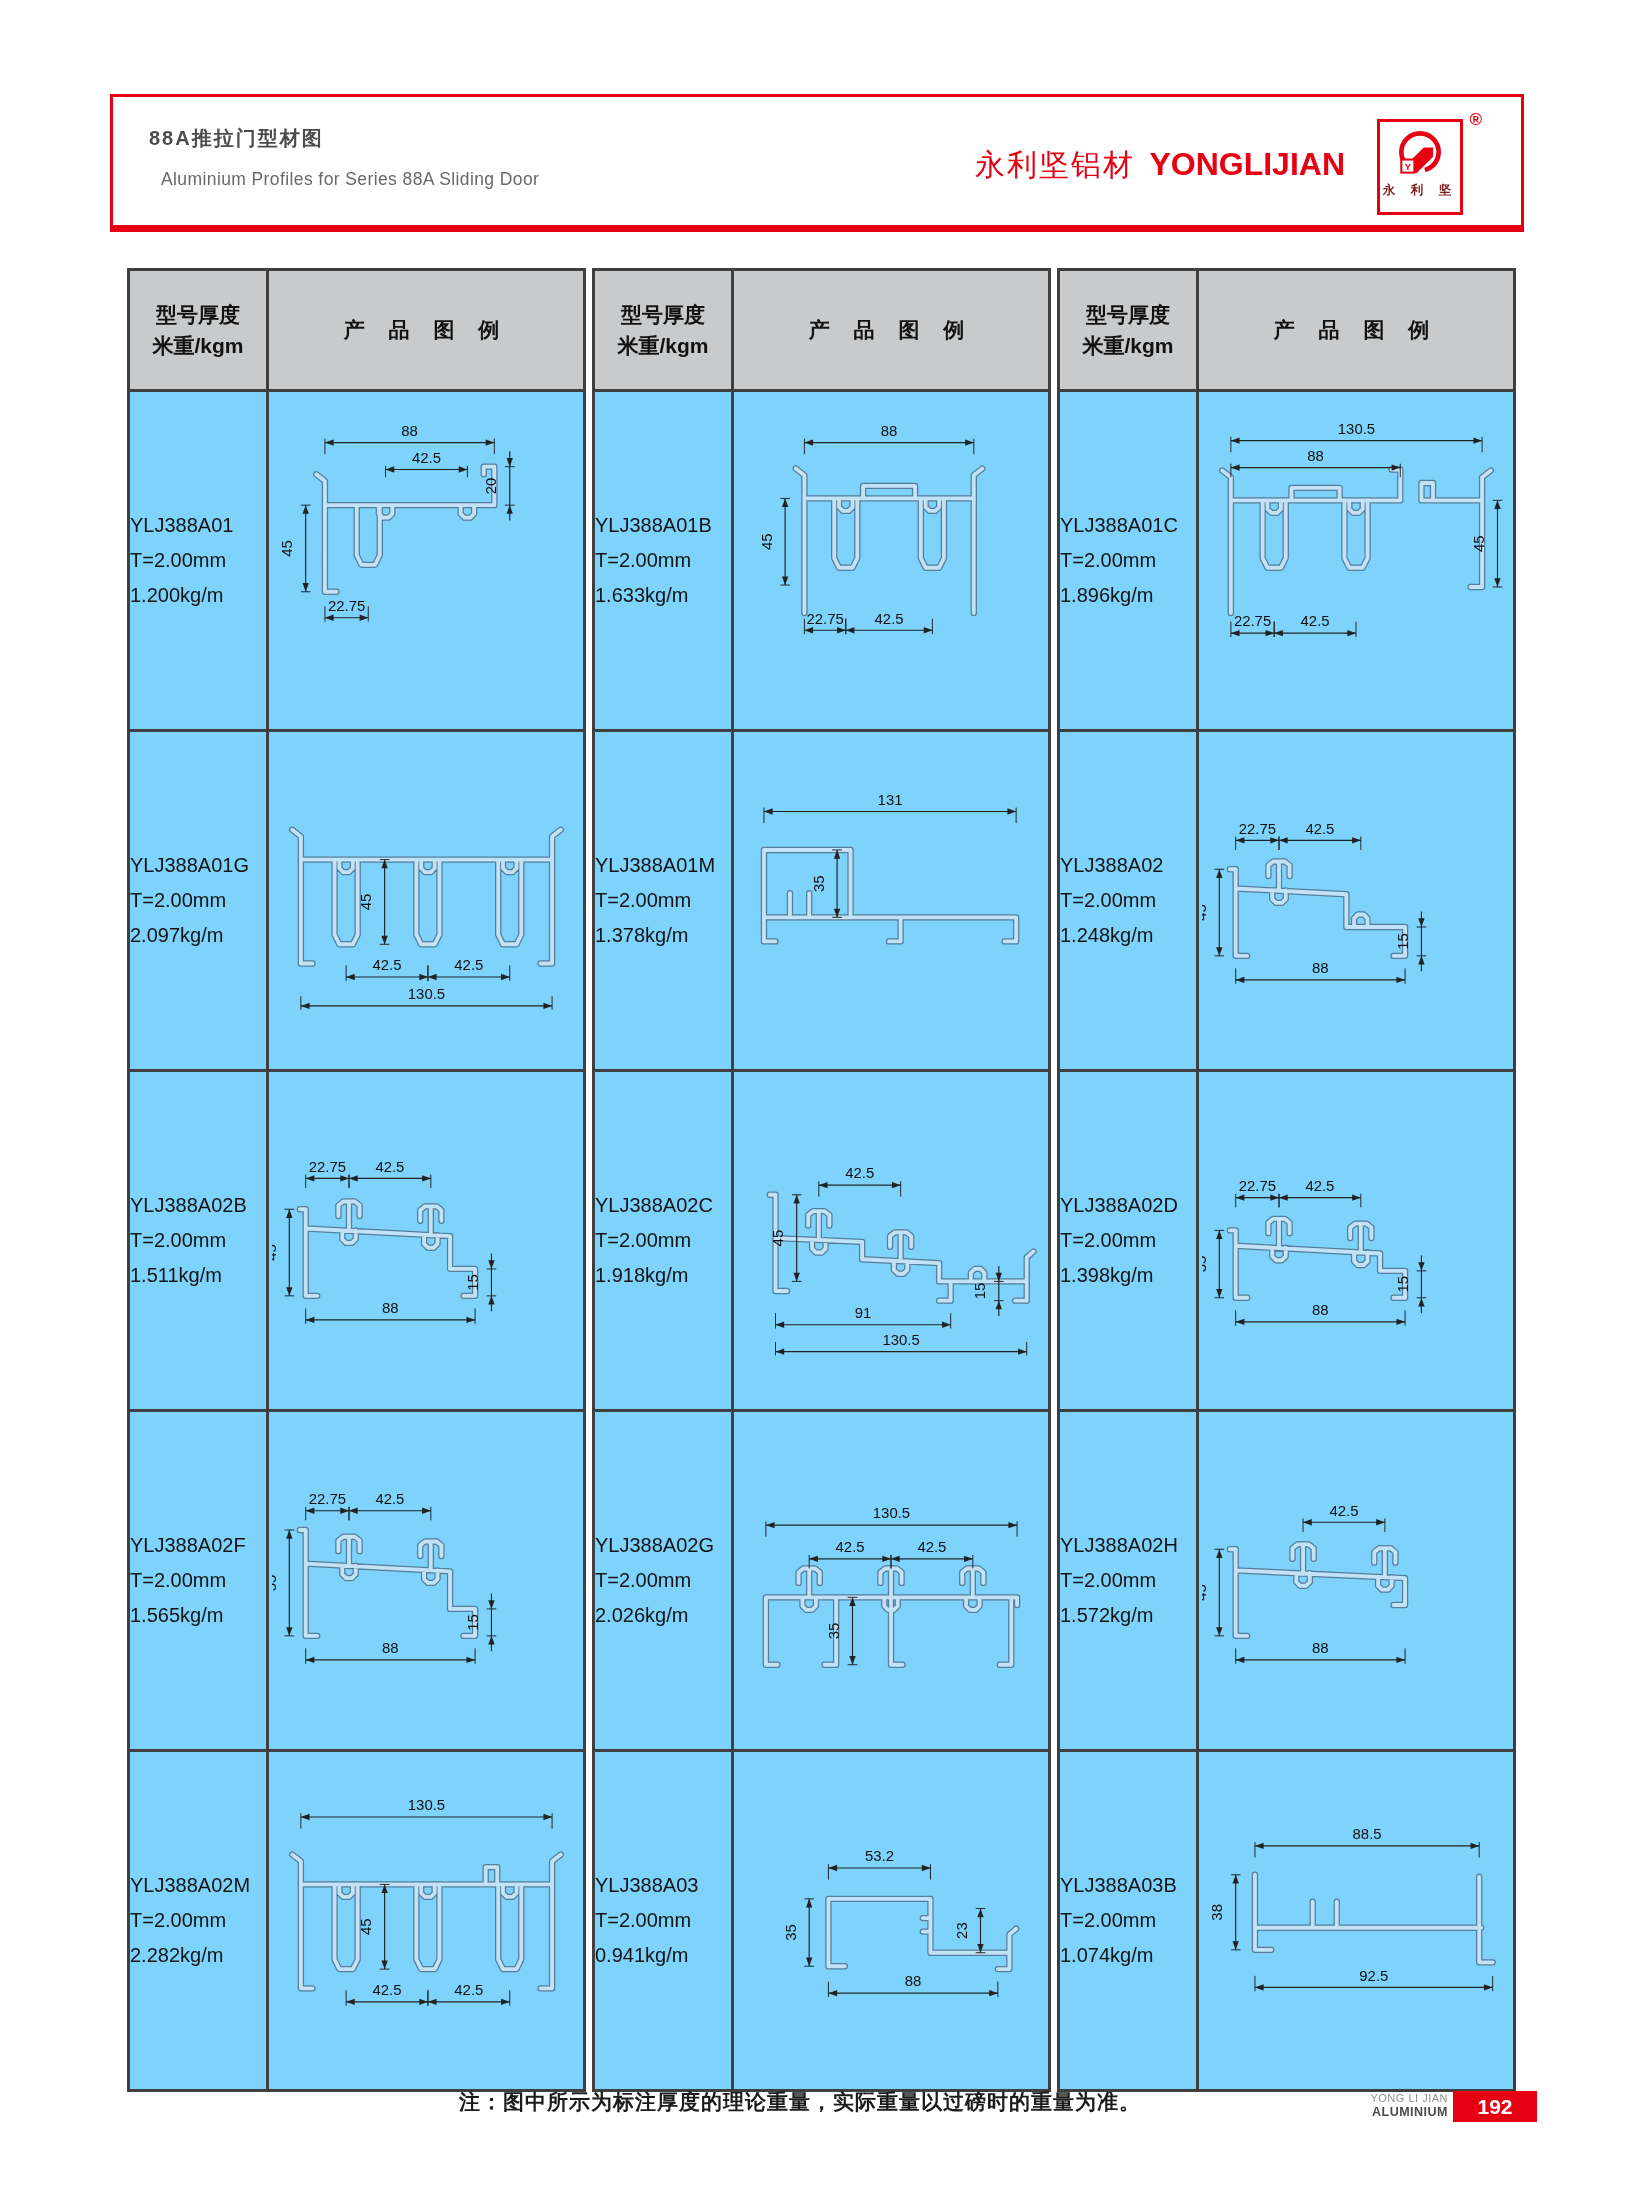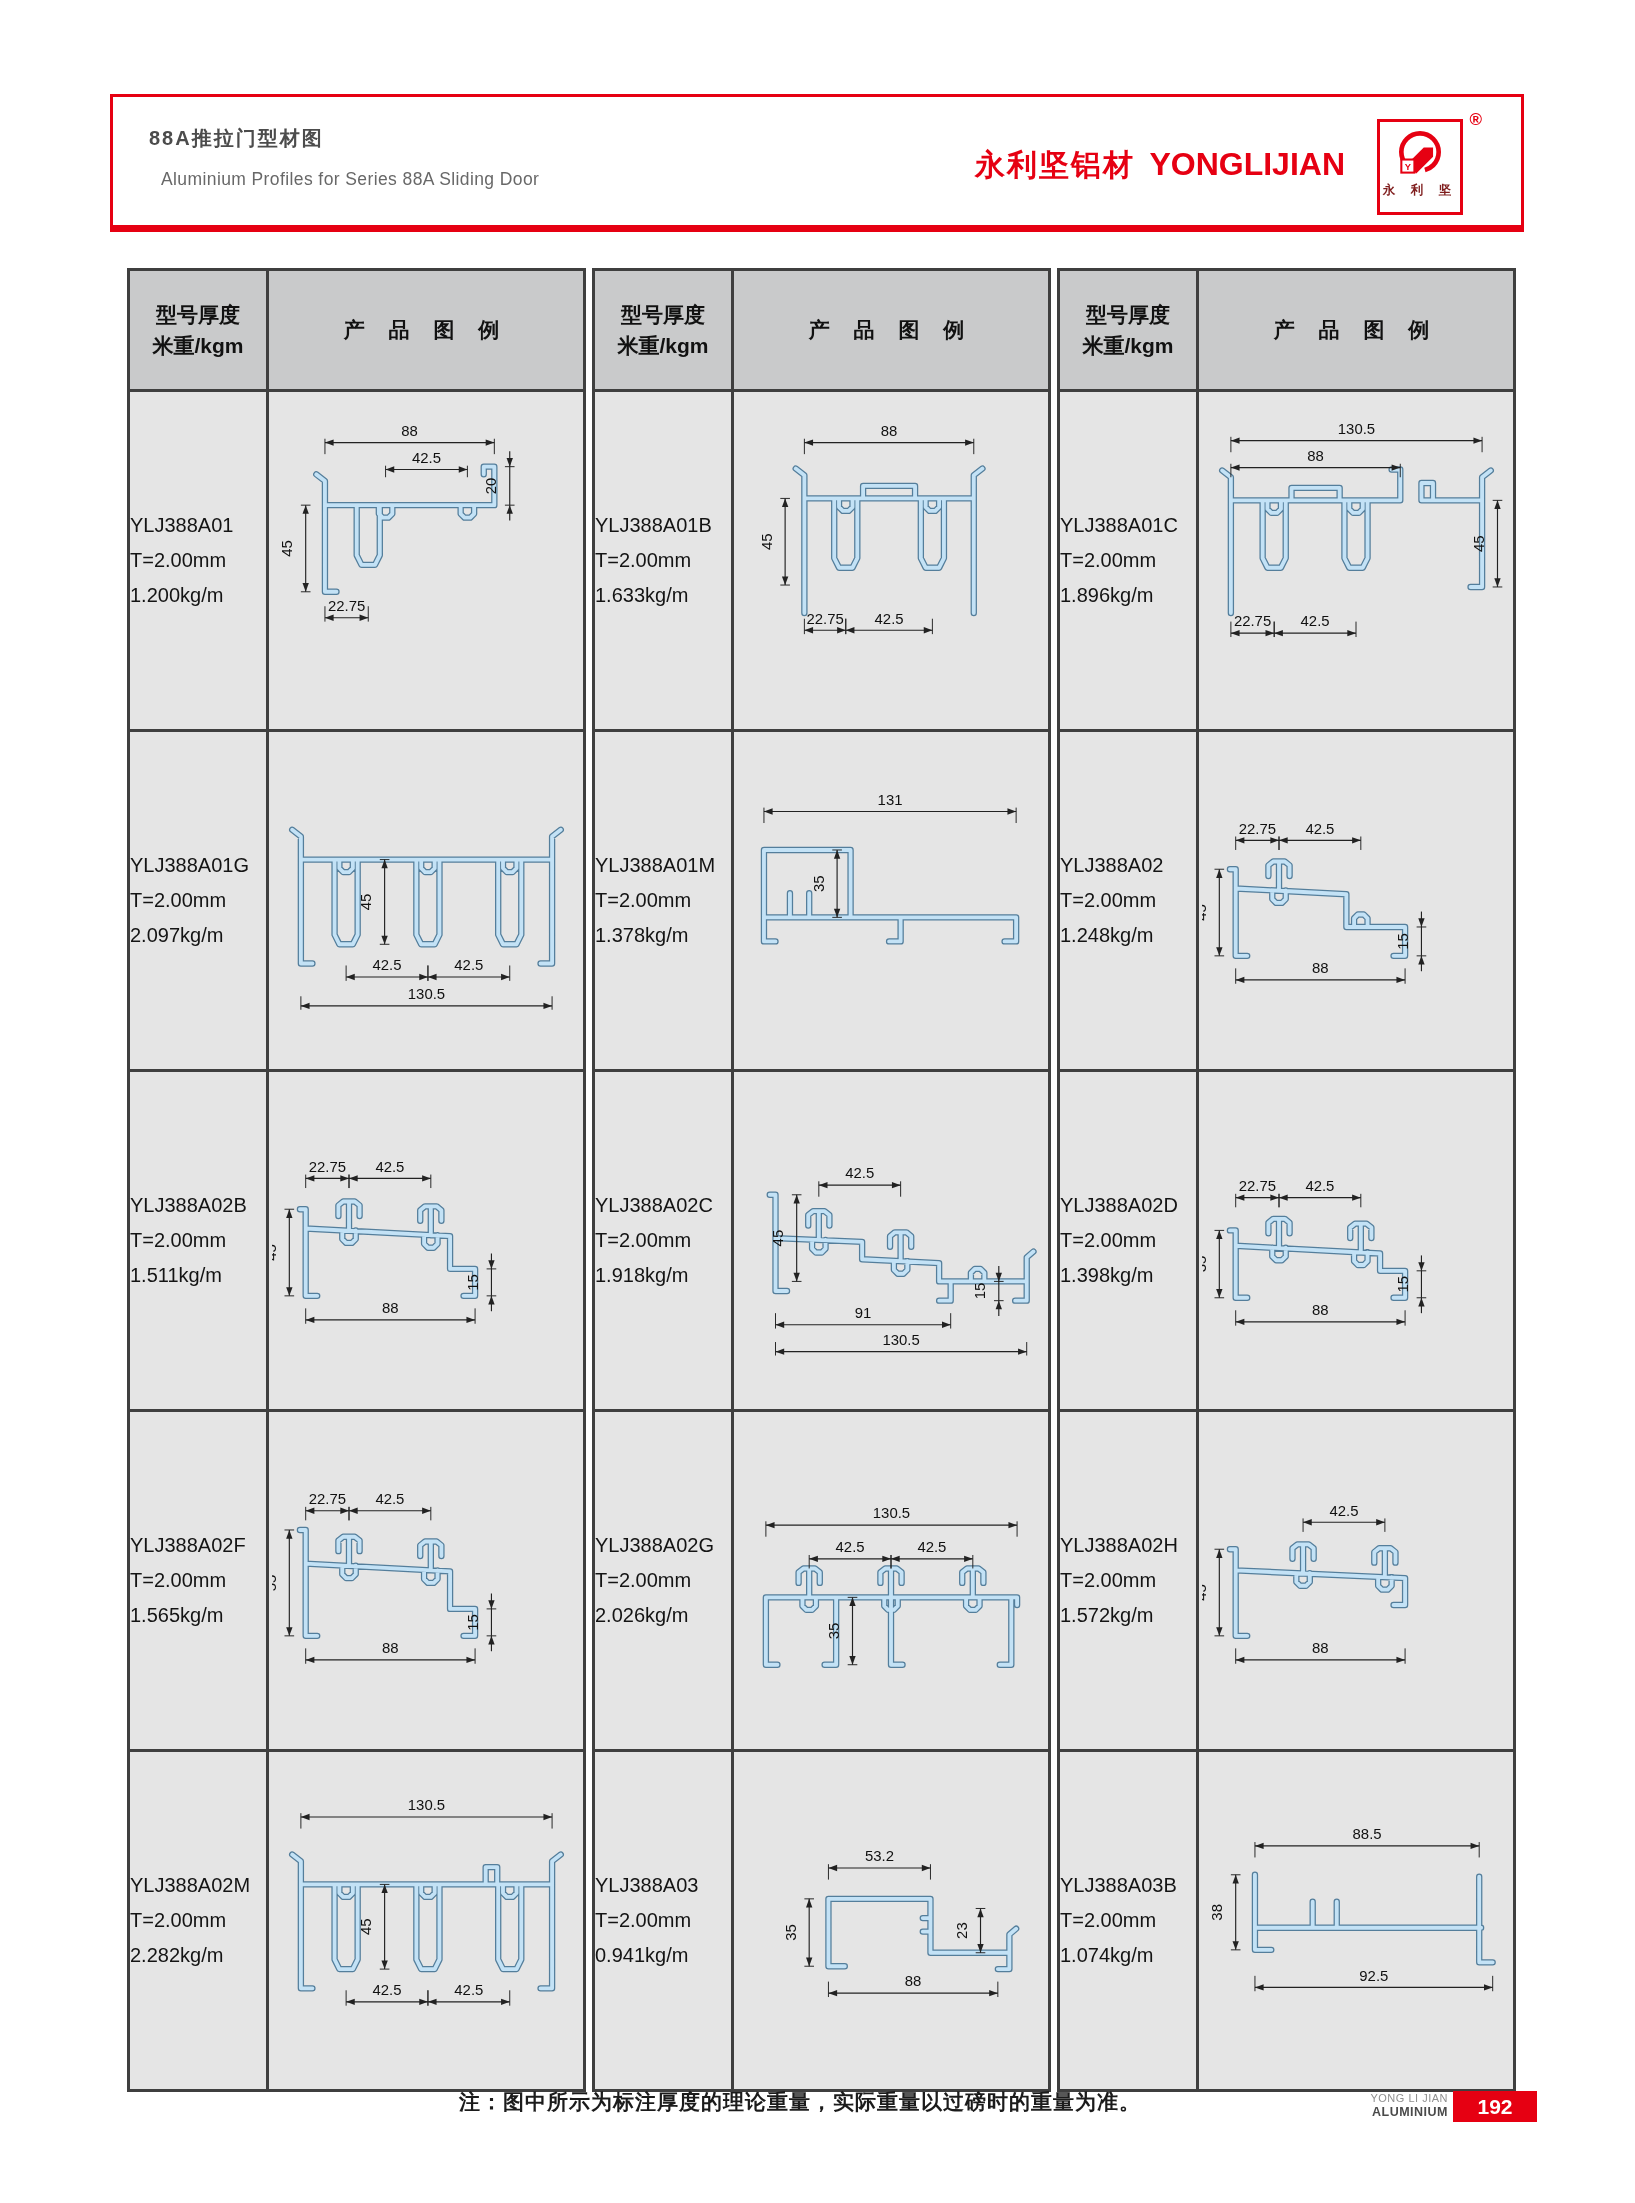--- a/index.html
+++ b/index.html
@@ -4,29 +4,29 @@
 <style>
   html,body{margin:0;padding:0;background:#ffffff;}
   .page{position:relative;width:1635px;height:2203px;background:#fff;overflow:hidden;
         font-family:"Liberation Sans","DejaVu Sans",sans-serif;}
   
   .header-box{position:absolute;left:110px;top:94px;width:1414px;height:138px;
       box-sizing:border-box;border:3px solid #e60012;border-bottom-width:7px;background:#fff;}
   .title{position:absolute;left:36px;top:28px;font-size:20px;font-weight:600;color:#4c4c4c;letter-spacing:2px;}
   .subtitle{position:absolute;left:48px;top:72px;font-size:17.5px;color:#686868;letter-spacing:0.4px;}
   .brand{position:absolute;right:176px;top:48px;color:#e60012;white-space:nowrap;}
-  .brand .cn{font-size:30px;font-weight:700;letter-spacing:2px;}
+  .brand .cn{font-size:30px;font-weight:400;letter-spacing:2px;}
   .brand .en{font-size:32px;font-weight:800;letter-spacing:0px;margin-left:10px;}
   .logo{position:absolute;right:58px;top:22px;width:86px;height:96px;border:3px solid #e60012;
         box-sizing:border-box;background:#fff;}
   .logo .reg{position:absolute;right:-22px;top:-12px;color:#e60012;font-size:17px;font-weight:700;}
   .logo svg{display:block;margin:3px auto 0 auto;}
   .logo-cn{text-align:center;color:#7f1d1d;font-size:12.5px;font-weight:700;letter-spacing:6px;margin-top:1px;}
   
-  table.ptable{position:absolute;top:268px;width:450px;border-collapse:collapse;table-layout:fixed;background:#e5e5e5;border-radius:6px;}
+  table.ptable{position:absolute;top:268px;width:450px;border-collapse:collapse;table-layout:fixed;background:#7dd3fc;border-radius:6px;}
   .t0{left:127px}.t1{left:592px}.t2{left:1057px}
   .ptable th,.ptable td{border:3px solid #3f3f3f;padding:0;}
   .ptable th{background:#c9cacb;height:118px;vertical-align:middle;}
   .ptable th.c1{width:136px;font-size:21px;font-weight:700;color:#111;line-height:31px;}
   .ptable th.c2{width:314px;font-size:21px;font-weight:700;color:#111;letter-spacing:9px;}
   .ptable td{height:337px;vertical-align:middle;}
   td.model-cell{text-align:left;font-size:20px;color:#141414;line-height:35px;}
   td.diagram-cell{text-align:left;}
   td.diagram-cell svg{display:block;margin:0 auto;}
   

